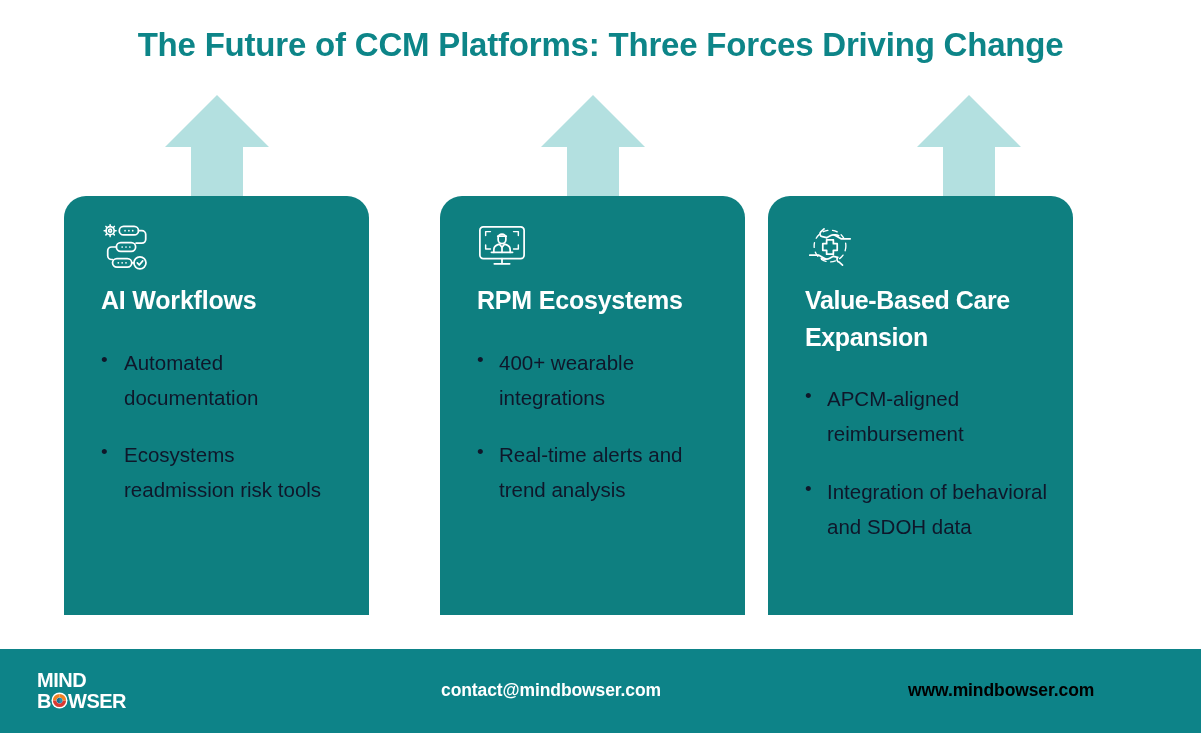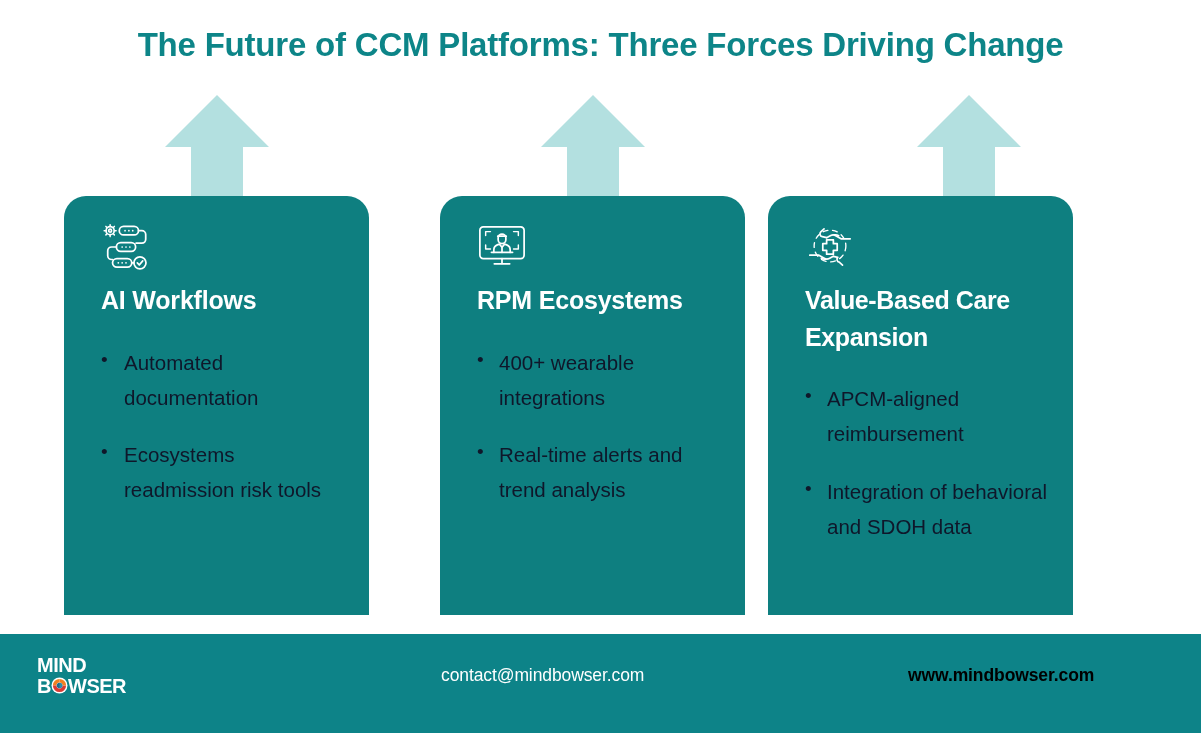--- a/index.html
+++ b/index.html
@@ -103,39 +103,39 @@
     line-height: 1.72;
   }
   .card-1 .bullets li { padding-left: 23px; }
 
   
   .footer {
     position: absolute;
     left: 0;
     bottom: 0;
     width: 1201px;
-    height: 99px;
+    height: 84px;
     background: #0d8388;
   }
   .logo {
     position: absolute;
     left: 37px;
     top: 21px;
     width: 132px;
     height: 42px;
   }
   .logo svg { display: block; }
 
   .footer-email {
     position: absolute;
     left: 441px;
     top: 31px;
     color: #ffffff;
     font-size: 17.5px;
-    font-weight: normal;
+    font-weight: bold;
     letter-spacing: -0.1px;
   }
   .footer-site {
     position: absolute;
     left: 908px;
     top: 31px;
     color: #000000;
     font-size: 17.5px;
     font-weight: bold;
     letter-spacing: -0.1px;

